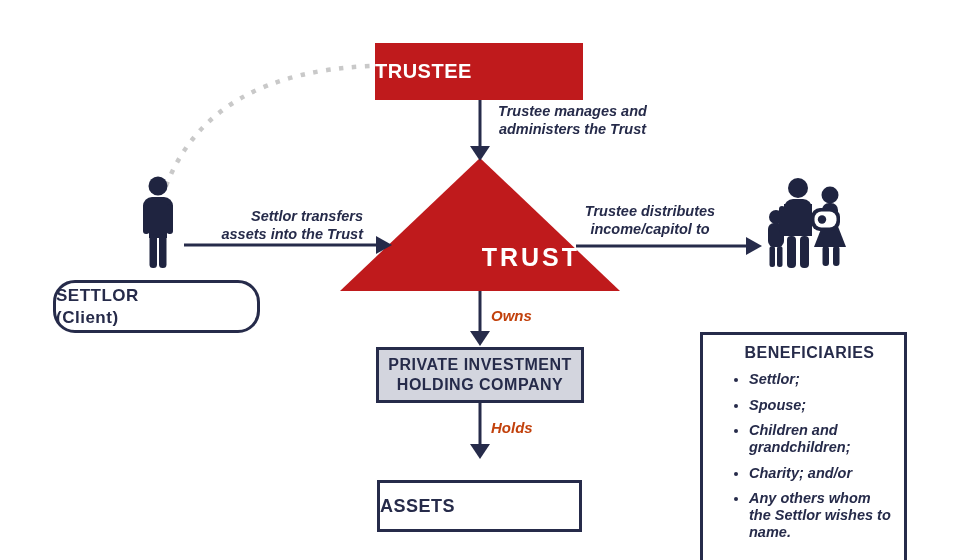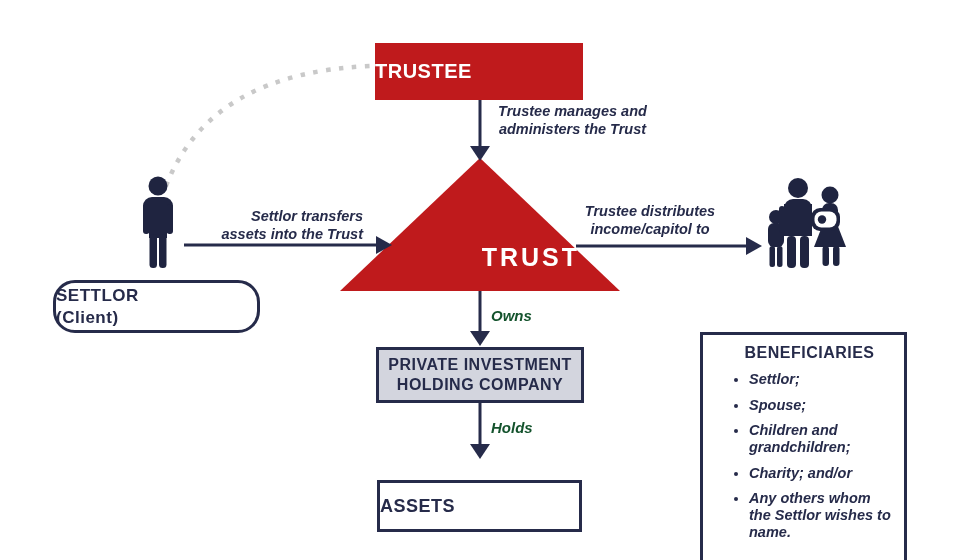--- a/index.html
+++ b/index.html
@@ -9,21 +9,21 @@
   }
   .overlay{position:absolute;left:0;top:0;width:960px;height:560px;pointer-events:none;}
   .box{position:absolute;box-sizing:border-box;display:flex;flex-direction:column;
        align-items:flex-start;justify-content:center;text-align:center;}
   .outlined{background:#ffffff;border:3px solid #262b4a;}
   .red-box{background:#bf1a1c;color:#ffffff;}
   .gray-box{background:#d3d5de;border:3px solid #262b4a;}
   .node-title{font-weight:bold;letter-spacing:0.5px;}
   .edge-label{position:absolute;font-style:italic;font-weight:bold;color:#262b4a;
               font-size:14.5px;line-height:1.22;text-align:center;}
-  .small-edge-label{position:absolute;font-style:italic;font-weight:bold;color:#14532d;
+  .small-edge-label{position:absolute;font-style:italic;font-weight:bold;color:#c2410c;
               font-size:15px;}
   .trustee{left:375px;top:43px;width:208px;height:57px;font-size:20px;letter-spacing:1.5px;}
   .trust-label{position:absolute;left:380px;top:227px;width:200px;text-align:right;
                color:#ffffff;font-size:25px;font-weight:bold;letter-spacing:3px;margin-top:16px;}
   .settlor{left:53px;top:280px;width:207px;height:53px;font-size:17px;line-height:1.25;border-radius:22px;}
   .holding{left:376px;top:347px;width:208px;height:56px;font-size:16px;line-height:1.25;padding:4px 6px;}
   .assets{left:377px;top:460px;width:205px;height:52px;font-size:18px;letter-spacing:1px;margin-top:20px;}
   .beneficiaries{left:700px;top:288px;width:207px;height:235px;justify-content:flex-start;
                  align-items:stretch;text-align:left;padding:9px 12px 8px 24px;margin-top:44px;}
   .beneficiaries .title{text-align:center;font-weight:bold;font-size:16px;letter-spacing:0.5px;}

